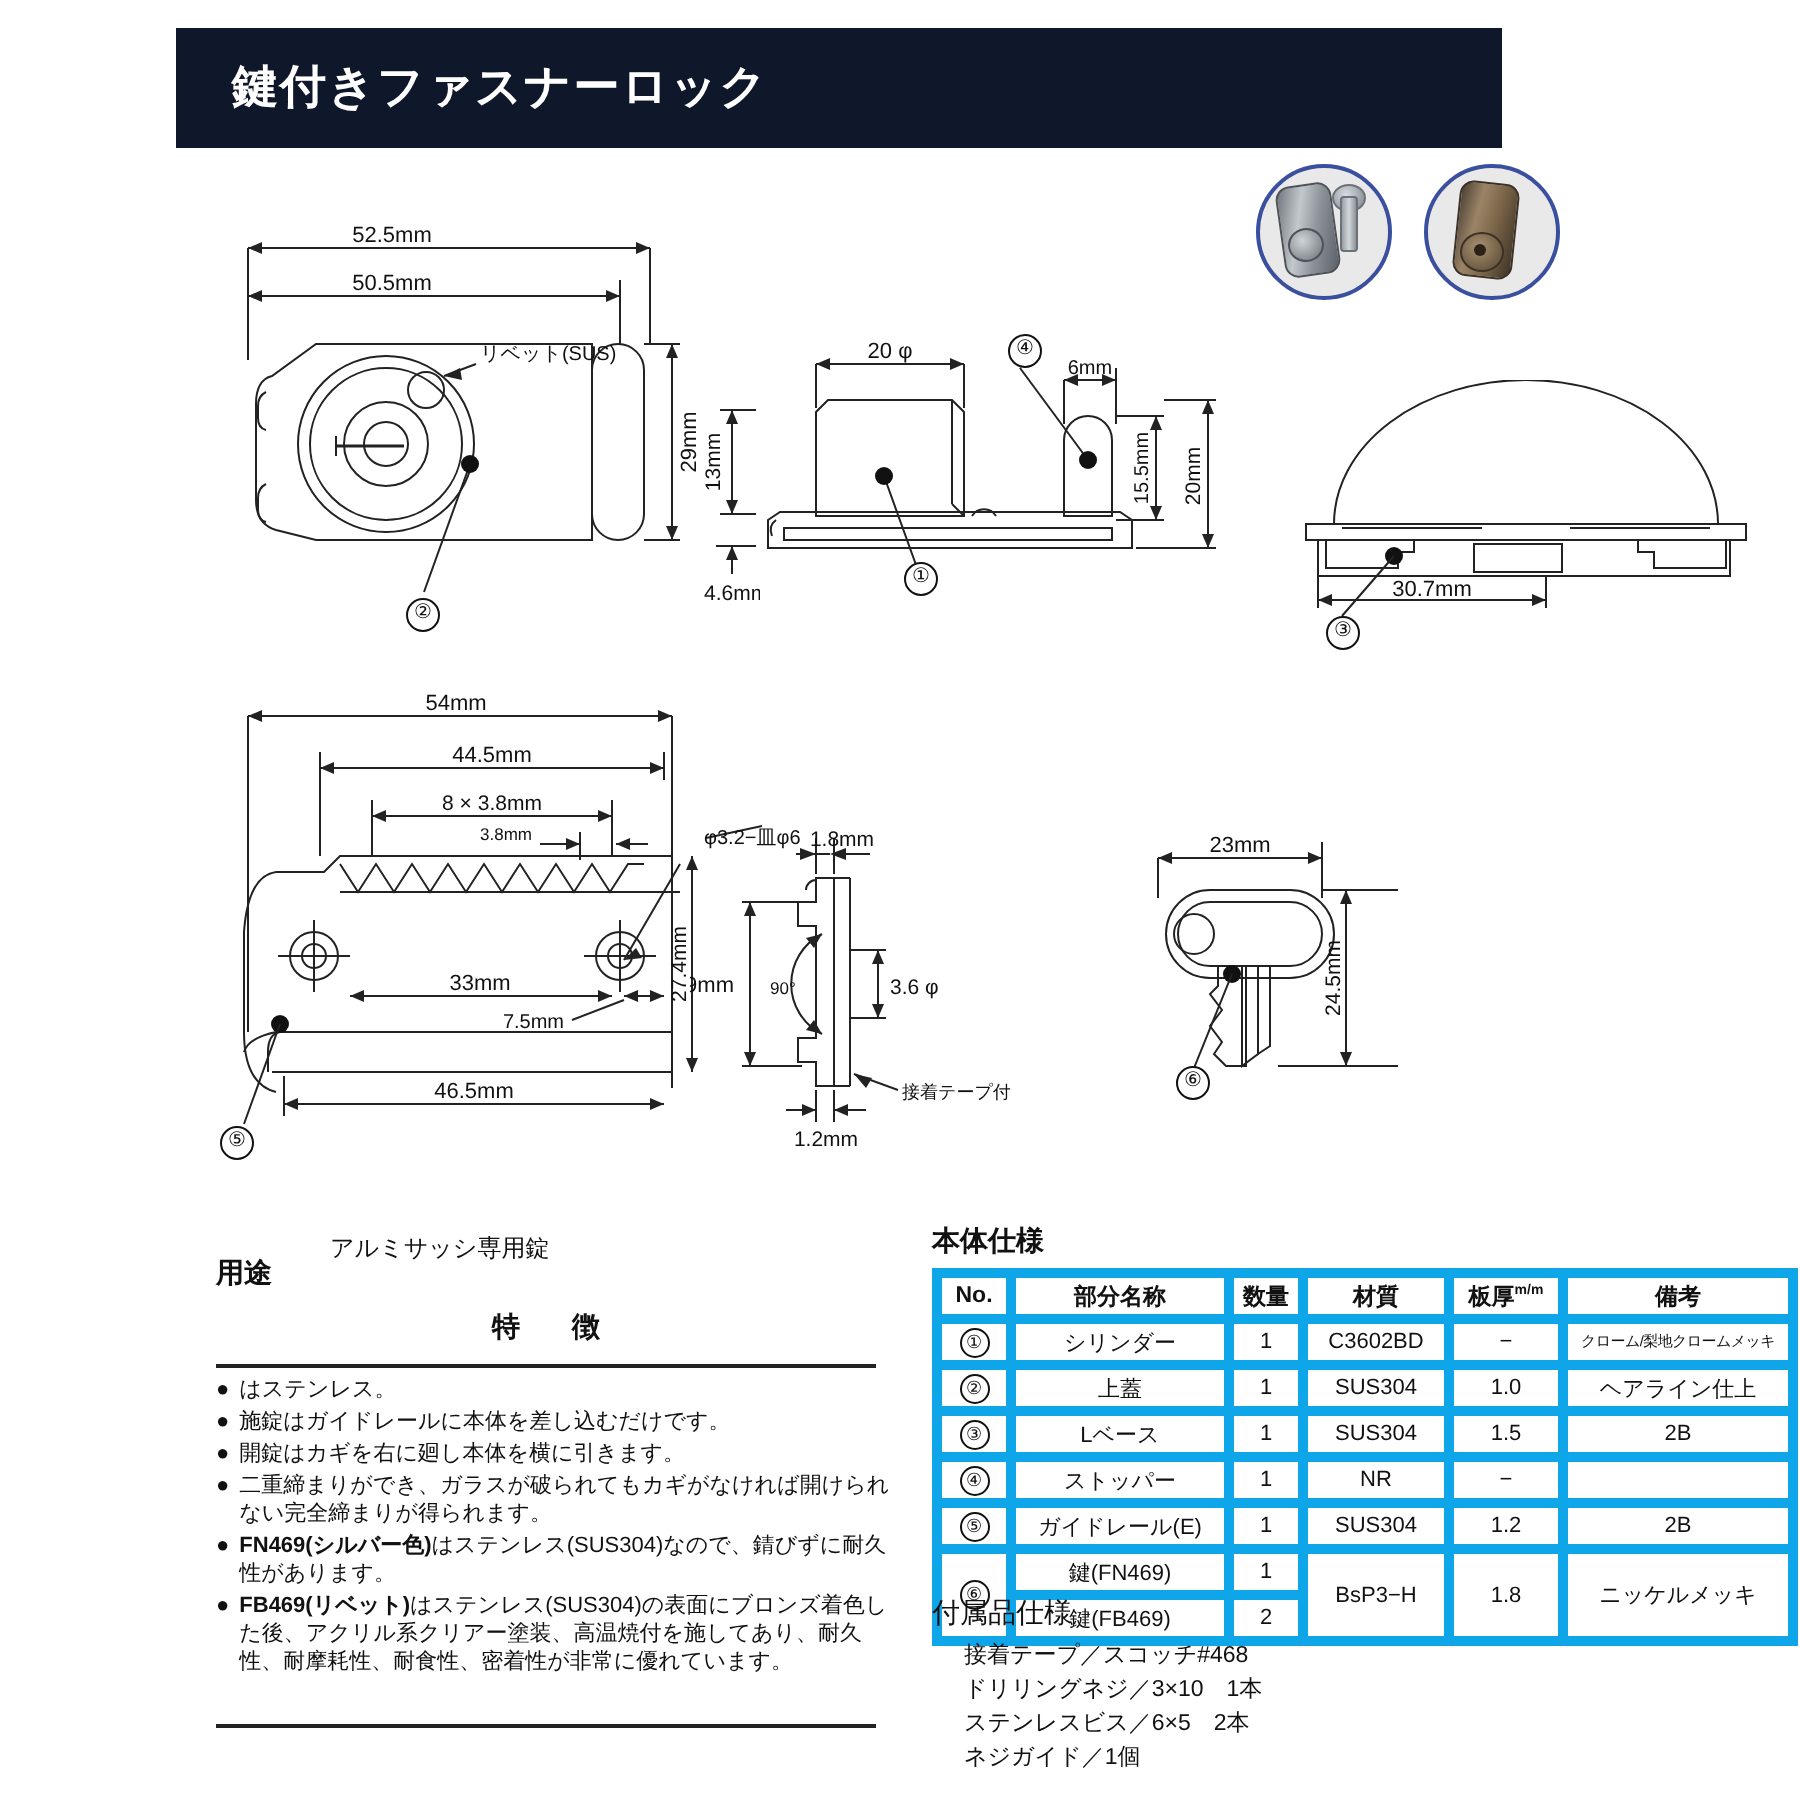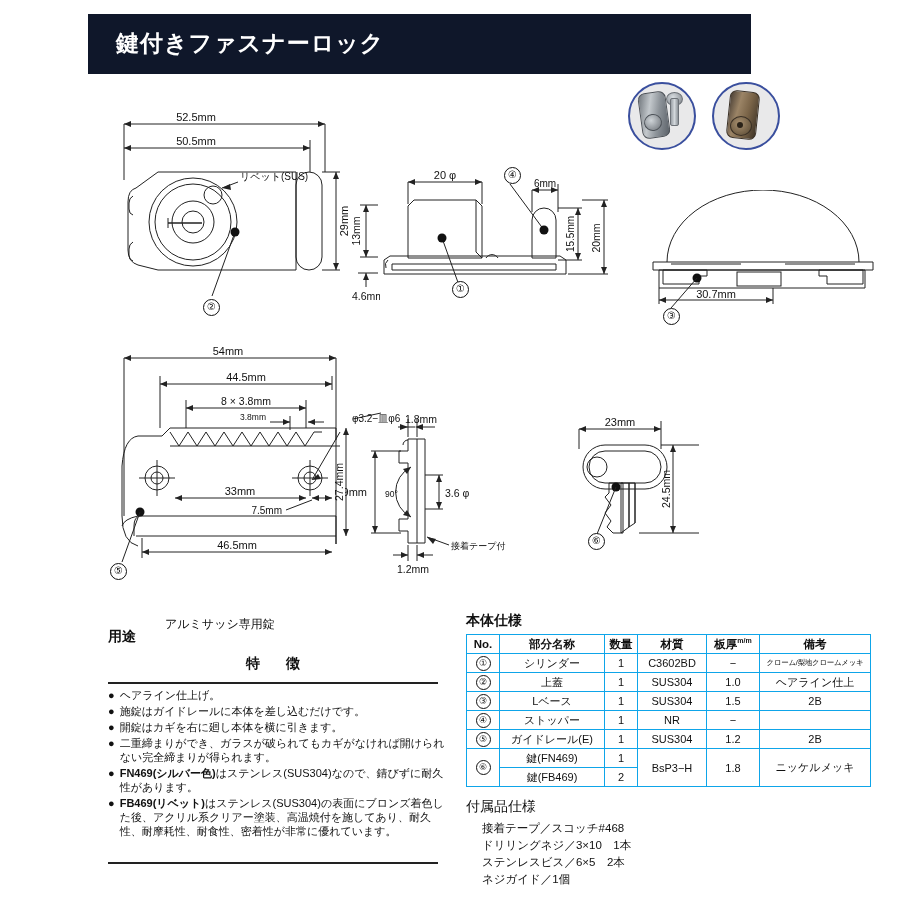--- a/index.html
+++ b/index.html
@@ -89,21 +89,21 @@
   .feat-item .txt{flex:1 1 auto;}
   .feat-item .txt b{font-weight:bold;}
 
   
   .spec-title{position:absolute;left:466px;top:612px;font-size:14px;font-weight:bold;}
   .spec-table{
     position:absolute;left:466px;top:634px;border-collapse:collapse;
     font-size:11px;background:#fff;
   }
   .spec-table th,.spec-table td{
-    border:1px solid #0ea5e9;padding:1px 3px;text-align:center;height:16px;
+    border:5px solid #0ea5e9;padding:1px 3px;text-align:center;height:16px;
   }
   .spec-table th{font-weight:bold;font-size:11.5px;}
   .col-no{width:26px;}
   .col-name{width:98px;}
   .col-qty{width:26px;}
   .col-mat{width:62px;}
   .col-thk{width:46px;}
   .col-rem{width:104px;}
   .rem-small{font-size:7.5px;letter-spacing:-0.3px;}
   .cnum{display:inline-block;width:13px;height:13px;border:1px solid #111;border-radius:50%;
@@ -449,21 +449,21 @@
   <div class="callout" style="left:588px;top:533px;">⑥</div>
 
   <div class="use-row">用途</div>
   <div class="use-val">アルミサッシ専用錠</div>
 
   <div class="feat-title">特　徴</div>
   <div class="feat-rule-top"></div>
   <div class="feat-list" id="feature-list">
       <div class="feat-item">
         <span class="dot">●</span>
-        <span class="txt">ヘアライン仕上げ。</span>
+        <span class="txt">はステンレス。</span>
       </div>
       <div class="feat-item">
         <span class="dot">●</span>
         <span class="txt">施錠はガイドレールに本体を差し込むだけです。</span>
       </div>
       <div class="feat-item">
         <span class="dot">●</span>
         <span class="txt">開錠はカギを右に廻し本体を横に引きます。</span>
       </div>
       <div class="feat-item">

